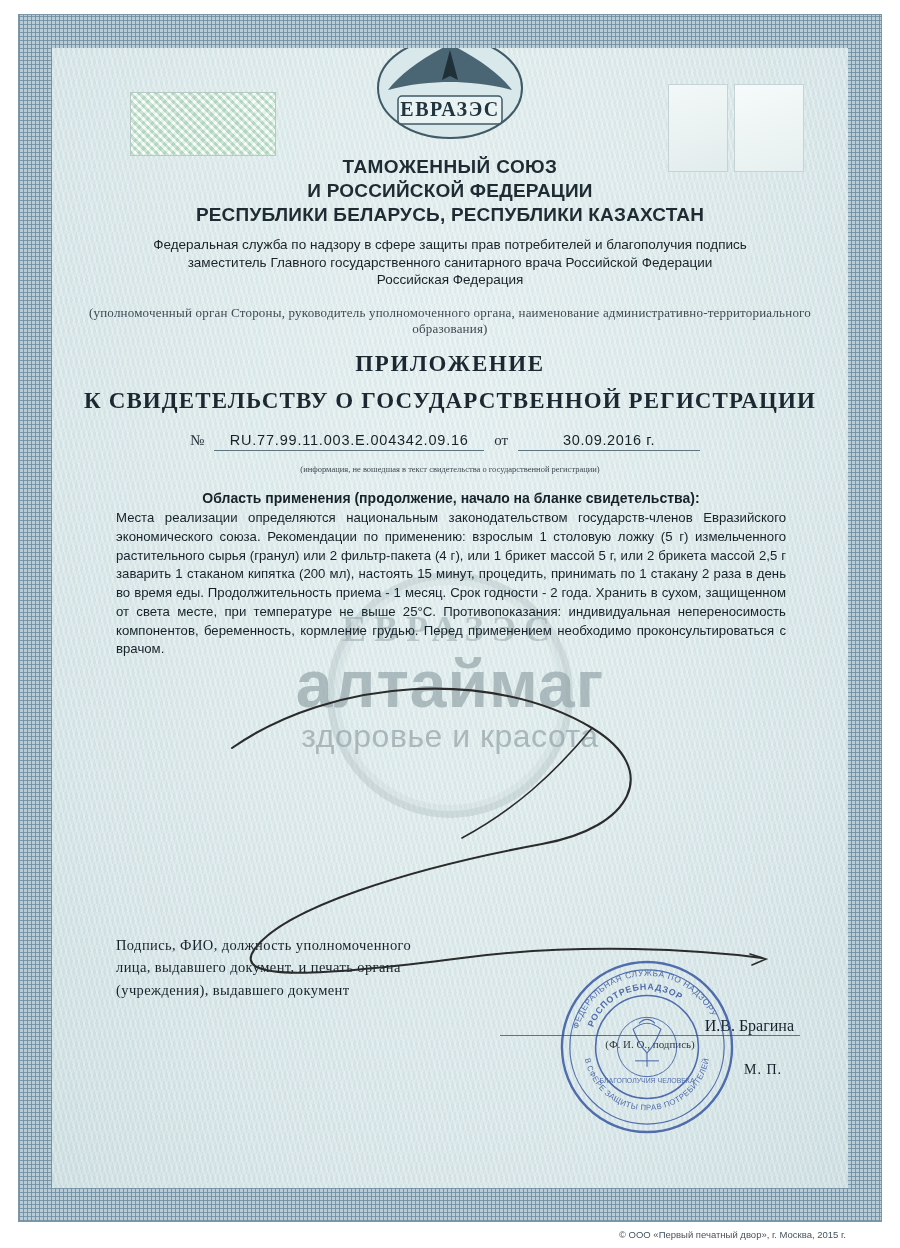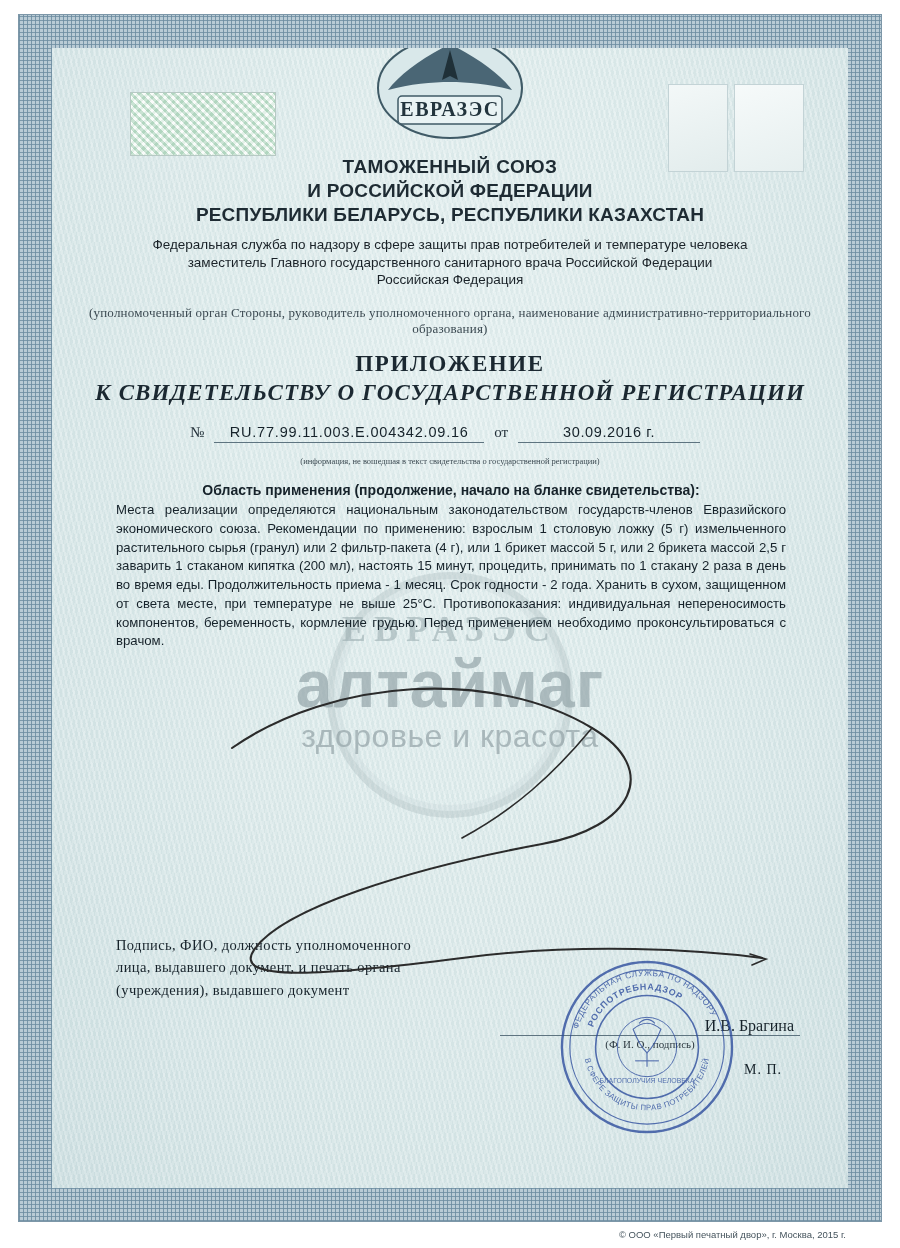--- a/index.html
+++ b/index.html
@@ -140,28 +140,27 @@
   .title-1 {
     margin-top: 14px;
     text-align: center;
     font-size: 23px;
     font-weight: bold;
     letter-spacing: 1.6px;
     color: #1b2831;
     font-family: "Liberation Serif", serif;
   }
   .title-2 {
-    margin-top: 3px;
+    margin-top: 11px;
     text-align: center;
     font-size: 23px;
     font-weight: bold;
     letter-spacing: 1.1px;
     color: #1b2831;
     font-family: "Liberation Serif", serif;
-    font-style: italic;
   }
 
   
   .numrow {
     margin-top: 18px;
     display: flex;
     align-items: flex-end;
     justify-content: center;
     gap: 0;
     font-family: "Liberation Serif", serif;
@@ -378,21 +377,21 @@
           <rect x="48" y="60" width="104" height="28" rx="4" fill="#e9f3f4" stroke="#3f5a66" stroke-width="1.5"></rect>
           <text x="100" y="80" text-anchor="middle" font-family="Liberation Serif, serif" font-size="20" font-weight="bold" fill="#22343d" letter-spacing="1.5">ЕВРАЗЭС</text>
         </svg>
       </div>
 
       <div class="head-block">
         <div class="head-l1">ТАМОЖЕННЫЙ СОЮЗ</div>
         <div class="head-l2">И РОССИЙСКОЙ ФЕДЕРАЦИИ</div>
         <div class="head-l2">РЕСПУБЛИКИ БЕЛАРУСЬ, РЕСПУБЛИКИ КАЗАХСТАН</div>
         <div class="agency">
-          <div>Федеральная служба по надзору в сфере защиты прав потребителей и температуре человека</div>
+          <div>Федеральная служба по надзору в сфере защиты прав потребителей и благополучия подпись</div>
           <div>заместитель Главного государственного санитарного врача Российской Федерации</div>
           <div>Российская Федерация</div>
         </div>
         <div class="caption-small">(уполномоченный орган Стороны, руководитель уполномоченного органа, наименование административно-территориального образования)</div>
       </div>
 
       <div class="title-1">ПРИЛОЖЕНИЕ</div>
       <div class="title-2">К СВИДЕТЕЛЬСТВУ О ГОСУДАРСТВЕННОЙ РЕГИСТРАЦИИ</div>
 
       <div class="numrow">

